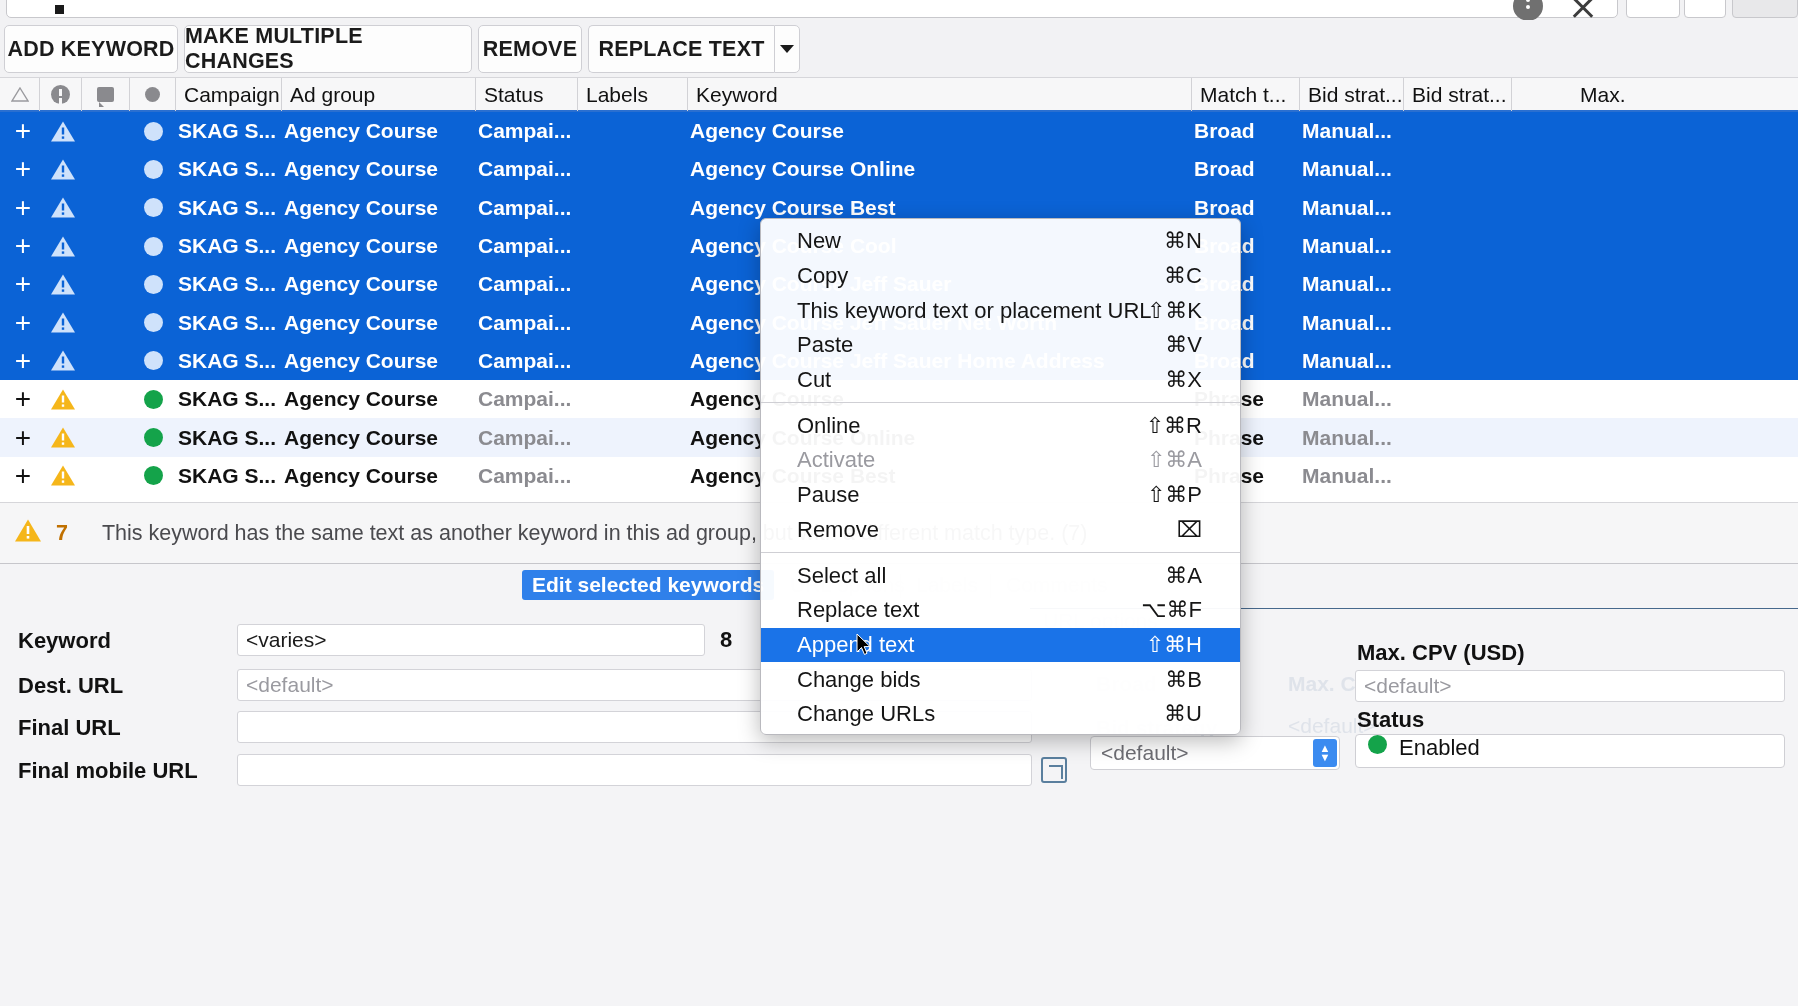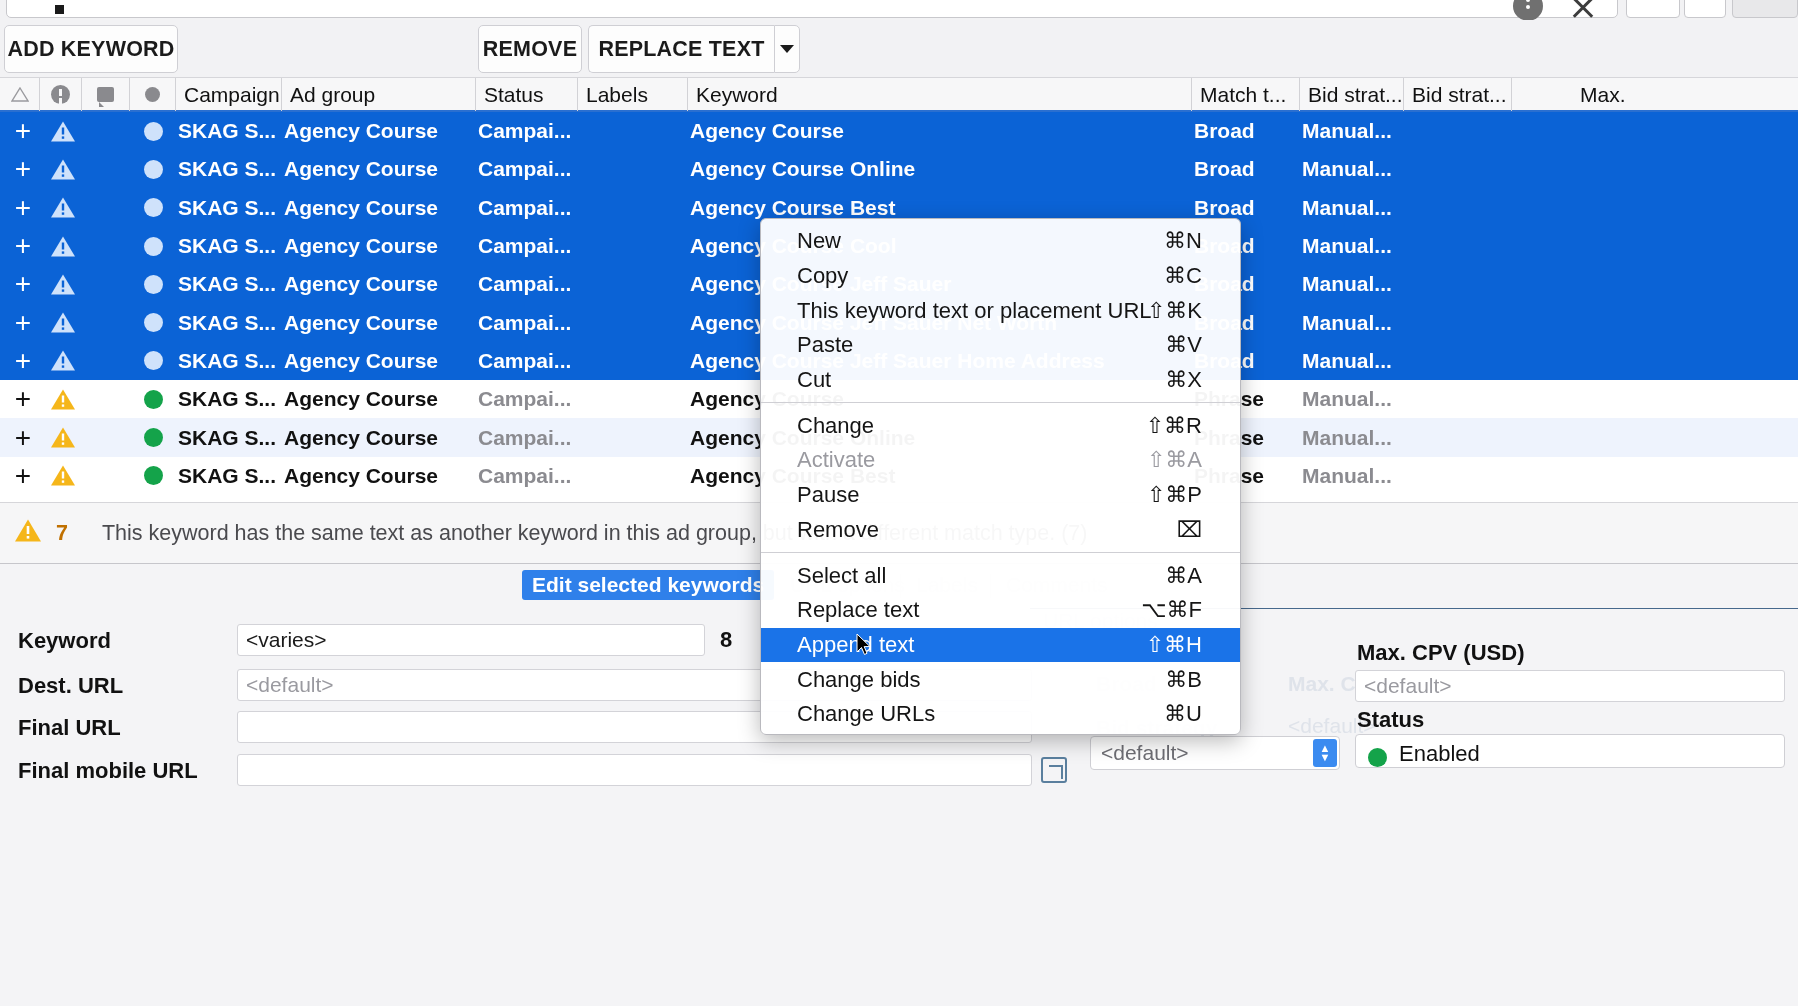--- a/index.html
+++ b/index.html
@@ -143,21 +143,21 @@
   .sel-ctl {
     position:absolute; height: 34px; background:#fff; border:1px solid #cfcfd4; border-radius:4px;
     display:flex; align-items:center; padding-left: 10px; font-size: 21px; color:#6e6e74;
   }
   .sel-arrow {
     position:absolute; right: 2px; top: 2px; width: 24px; height: 28px; background:#3b8bf0; border-radius:3px;
     display:flex; flex-direction:column; align-items:center; justify-content:center; color:#fff; font-size:11px; line-height:9px;
   }
   .statusbox {
     position:absolute; height: 34px; background:#fff; border:1px solid #cfcfd4; border-radius:4px;
-    display:flex; align-items:flex-end; padding-left: 12px; font-size: 22px; color:#111;
+    display:flex; align-items:flex-start; padding-left: 12px; font-size: 22px; color:#111;
   }
 
   
   .ghost { position:absolute; font-size: 21px; color:#dfe3ea; white-space:nowrap; pointer-events:none; }
   .ghost.b { font-weight:700; }
 
   
   .ctxmenu {
     position: absolute; left: 760px; top: 218px; width: 481px; height: 517px;
     background: rgba(255,255,255,0.955);
@@ -191,20 +191,23 @@
     <div class="infoicon"></div>
     <div class="closex"></div>
   </div>
   <div class="tr-boxes tr-box1"></div>
   <div class="tr-boxes tr-box2"></div>
   <div class="tr-boxes tr-box3"></div>
 
   <div class="toolbar">
     <div class="tbtn b1">
         <span>ADD KEYWORD</span>
+      </div>
+    <div class="tbtn b2">
+        <span>MAKE MULTIPLE CHANGES</span>
       </div>
     <div class="tbtn b3">
         <span>REMOVE</span>
       </div>
     <div class="tbtn b4">
         <span>REPLACE TEXT</span>
       </div>
     <div class="tbtn b5">
         <span class="caret"></span>
       </div>
@@ -541,21 +544,21 @@
       <div class="mi">
         <span>Paste</span>
         <span class="sc">⌘V</span>
       </div>
       <div class="mi">
         <span>Cut</span>
         <span class="sc">⌘X</span>
       </div>
       <div class="msep"></div>
       <div class="mi">
-        <span>Change</span>
+        <span>Online</span>
         <span class="sc">⇧⌘R</span>
       </div>
       <div class="mi dis">
         <span>Activate</span>
         <span class="sc">⇧⌘A</span>
       </div>
       <div class="mi">
         <span>Pause</span>
         <span class="sc">⇧⌘P</span>
       </div>

